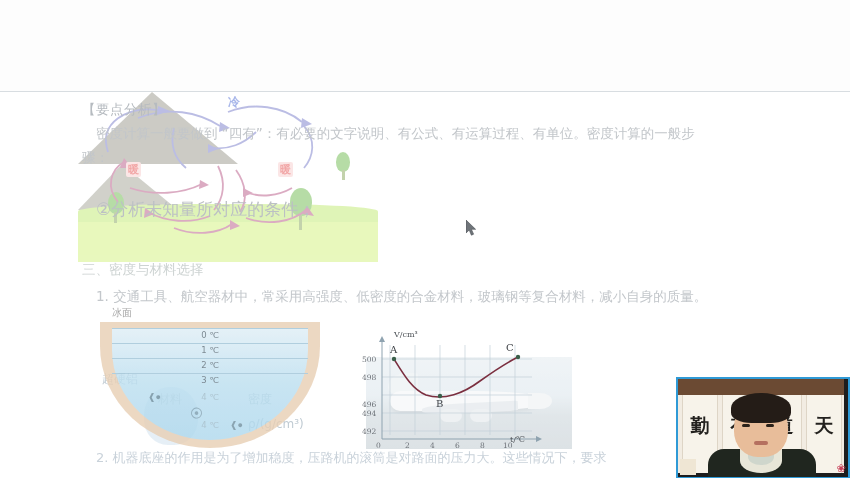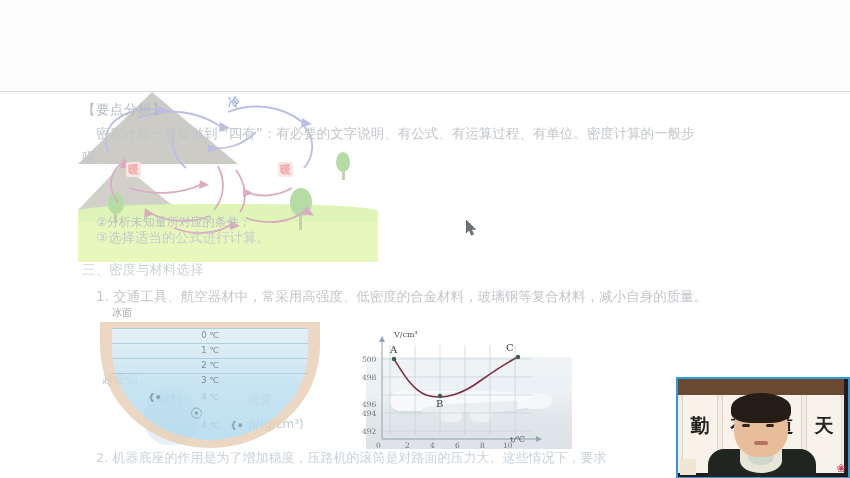--- a/index.html
+++ b/index.html
@@ -39,21 +39,21 @@
   
   .slide{position:absolute;left:0;top:92px;width:850px;height:386px;background:#ffffff;overflow:hidden;}
 
   
   .txt{position:absolute;color:#b9bdc2;white-space:nowrap;
        font-family:"DejaVu Sans",sans-serif;}
   .t-head{left:82px;top:9px;font-size:13.5px;color:#b6bbc0;letter-spacing:.5px;}
   .t-p1{left:96px;top:33px;font-size:13.5px;color:#c2c6ca;}
   .t-p1b{left:82px;top:57px;font-size:13.5px;color:#c2c6ca;}
   .t-li1{left:96px;top:82px;font-size:13.5px;color:#c4c8cc;}
-  .t-li2{left:96px;top:122px;font-size:12px;color:#bcc0c4;}
+  .t-li2{left:96px;top:106px;font-size:17px;color:#bcc0c4;}
   .t-li3{left:96px;top:137px;font-size:13.5px;color:#c6cacd;}
   .t-sec{left:82px;top:169px;font-size:13.5px;color:#cdd3d2;}
   .t-p2{left:96px;top:196px;font-size:13.5px;color:#c3c7cb;}
   .t-bottom{left:96px;top:357px;font-size:13px;color:#c9d2da;}
 
   
   .cycle{position:absolute;left:78px;top:0px;width:300px;height:170px;opacity:.45;}
   .mt1{left:150px;top:60px;width:0;height:0;background:none;
        border-left:74px solid transparent;border-right:86px solid transparent;border-bottom:72px solid #8f8e81;}
   .mt2{left:78px;top:86px;width:0;height:0;background:none;
@@ -183,21 +183,20 @@
 
       <div class="lbl-cold">冷</div>
       <div class="lbl-warm" style="left:48px;top:70px;">暖</div>
       <div class="lbl-warm" style="left:200px;top:70px;">暖</div>
     </div>
 
     <div class="txt t-head">【要点分析】</div>
     <div class="txt t-p1">密度计算一般要做到 “四有”：有必要的文字说明、有公式、有运算过程、有单位。密度计算的一般步</div>
     <div class="txt t-p1b">骤：</div>
     <div class="txt t-li2">②分析未知量所对应的条件；</div>
-    <div class="txt t-li3">③选择适当的公式进行计算。</div>
     <div class="txt t-sec">三、密度与材料选择</div>
     <div class="txt t-p2">1. 交通工具、航空器材中，常采用高强度、低密度的合金材料，玻璃钢等复合材料，减小自身的质量。</div>
     <div class="txt t-bottom">2. 机器底座的作用是为了增加稳度，压路机的滚筒是对路面的压力大。这些情况下，要求</div>
 
     <div class="dtable">
       <div class="dtr head">
         <span class="dc1">材料</span>
         <span class="dc2">密度ρ/(g/cm³)</span>
       </div>
       <div class="dtr">

